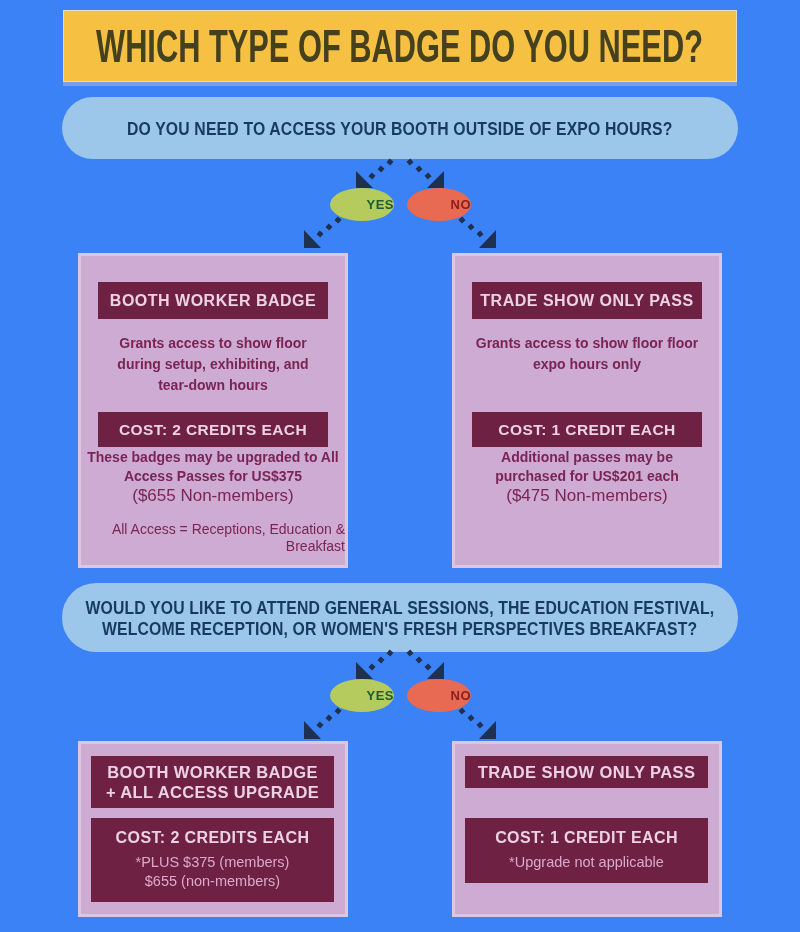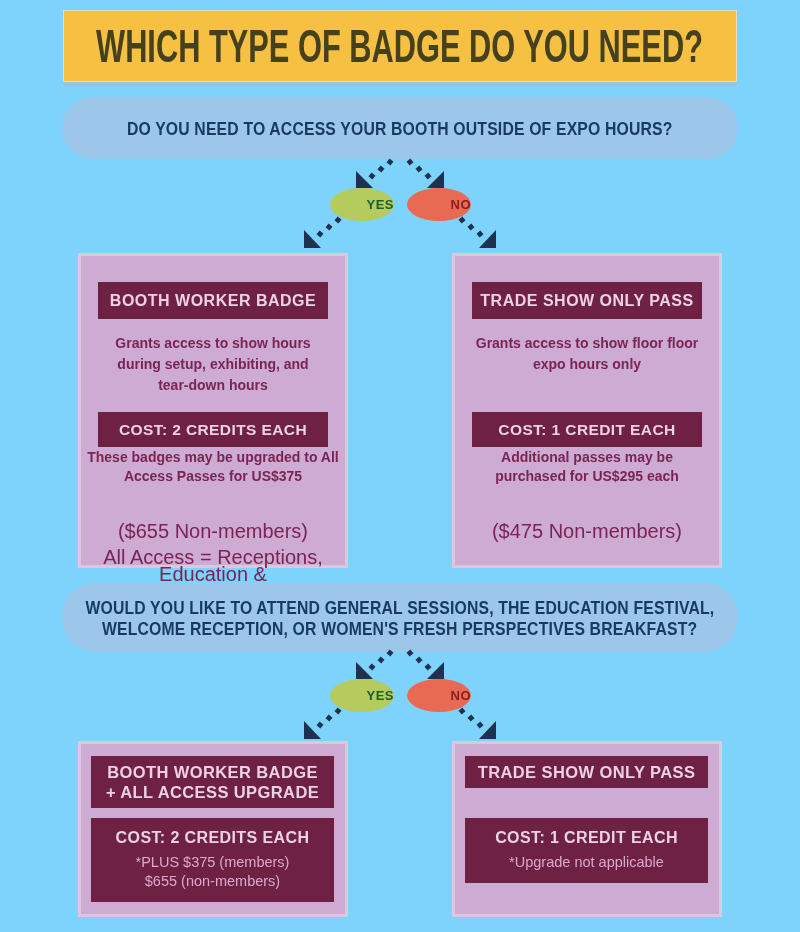--- a/index.html
+++ b/index.html
@@ -1,17 +1,17 @@
 <!DOCTYPE html>
 <html style="--banner-bg: #F6C143; --banner-text: #45411E; --question-bg: #9DC6EB; --question-text: #173A5E; --yes-bg: #B5CB5E; --yes-text: #1B5E33; --no-bg: #E86A52; --no-text: #8A2020; --arrow: #1E3150; --card-bg: #CEABD3; --card-border: #DDC7E0; --maroon: #6E2143; --bar-text: #ECD2E4; --body-text: #7B2453; --note-text: #DBA9CC;"><head>
 <meta charset="utf-8">
 <style>
   html,body{margin:0;padding:0;background:#ffffff;}
   body{font-family:"Liberation Sans", sans-serif; -webkit-font-smoothing:antialiased;}
-  #stage{position:relative;width:800px;height:932px;background:#7dd3fc;overflow:hidden;}
+  #stage{position:relative;width:800px;height:932px;background:#3b82f6;overflow:hidden;}
 
   
   .banner{position:absolute;left:63px;top:10px;width:674px;height:72px;
     background:var(--banner-bg,#F6C143);
     border:1px solid #e3ddc9;
     box-shadow:0 4px 0 rgba(165,185,208,.55);
     display:flex;align-items:center;justify-content:center;box-sizing:border-box;}
   .banner-text{font-weight:bold;font-size:44px;color:var(--banner-text,#45411E);
     white-space:nowrap;transform:scaleX(.70) scaleY(1.04);letter-spacing:0px;}
 
@@ -46,22 +46,22 @@
 
   .bar{margin:26px 17px 0;height:37px;background:var(--maroon,#6E2143);
     display:flex;align-items:center;justify-content:center;
     color:var(--bar-text,#ECD2E4);font-weight:bold;font-size:16px;letter-spacing:.5px;}
   .cost-bar{margin:0 17px;height:35px;background:var(--maroon,#6E2143);
     display:flex;align-items:center;justify-content:center;
     color:var(--bar-text,#ECD2E4);font-weight:bold;font-size:15.5px;letter-spacing:.4px;}
   .desc{height:79px;margin-top:14px;font-weight:bold;font-size:14px;line-height:21px;
     color:var(--body-text,#7B2453);}
   .note-bold{margin-top:1px;font-weight:bold;font-size:14px;line-height:19px;color:var(--body-text,#7B2453);}
-  .note-reg{font-size:20px;line-height:19px;color:var(--body-text,#7B2453);margin-top:36px;}
-  .extra{margin-top:8px;font-size:20px;line-height:17px;color:var(--body-text,#7B2453);}
+  .note-reg{font-size:17px;line-height:19px;color:var(--body-text,#7B2453);}
+  .extra{margin-top:16px;font-size:14px;line-height:17px;color:var(--body-text,#7B2453);text-align:right;}
 
   
   .bar2{position:absolute;left:10px;right:11px;top:12px;background:var(--maroon,#6E2143);
     display:flex;flex-direction:column;align-items:center;justify-content:center;
     color:var(--bar-text,#ECD2E4);font-weight:bold;font-size:16.5px;line-height:20px;
     letter-spacing:.4px;padding:6px 0;}
   .cost-box{position:absolute;left:10px;right:11px;top:74px;background:var(--maroon,#6E2143);
     padding:10px 4px 11px;}
   .cost-line{color:var(--bar-text,#ECD2E4);font-weight:bold;font-size:16px;line-height:20px;letter-spacing:.4px;}
   .cost-note{margin-top:5px;color:var(--note-text,#DBA9CC);font-size:14.5px;line-height:19px;}
@@ -107,21 +107,21 @@
   </div>
   <div class="oval no" id="no1">
     <span>NO</span>
   </div>
 
   <div class="card" id="card1L">
     <div class="bar">
       <span>BOOTH WORKER BADGE</span>
     </div>
     <div class="desc">
-      <div>Grants access to show hours</div>
+      <div>Grants access to show floor</div>
       <div>during setup, exhibiting, and</div>
       <div>tear-down hours</div>
     </div>
     <div class="cost-bar">
       <span>COST: 2 CREDITS EACH</span>
     </div>
     <div class="note-bold">
       <div>These badges may be upgraded to All</div>
       <div>Access Passes for US$375</div>
     </div>
@@ -138,21 +138,21 @@
     </div>
     <div class="desc">
       <div>Grants access to show floor floor</div>
       <div>expo hours only</div>
     </div>
     <div class="cost-bar">
       <span>COST: 1 CREDIT EACH</span>
     </div>
     <div class="note-bold">
       <div>Additional passes may be</div>
-      <div>purchased for US$295 each</div>
+      <div>purchased for US$201 each</div>
     </div>
     <div class="note-reg">($475 Non-members)</div>
   </div>
 
   <div class="pill" id="pill2">
     <div class="pill-text">WOULD YOU LIKE TO ATTEND GENERAL SESSIONS, THE EDUCATION FESTIVAL,</div>
     <div class="pill-text">WELCOME RECEPTION, OR WOMEN'S FRESH PERSPECTIVES BREAKFAST?</div>
   </div>
 
   <svg class="arrows" id="arrows2" viewBox="0 0 800 95" aria-hidden="true">

